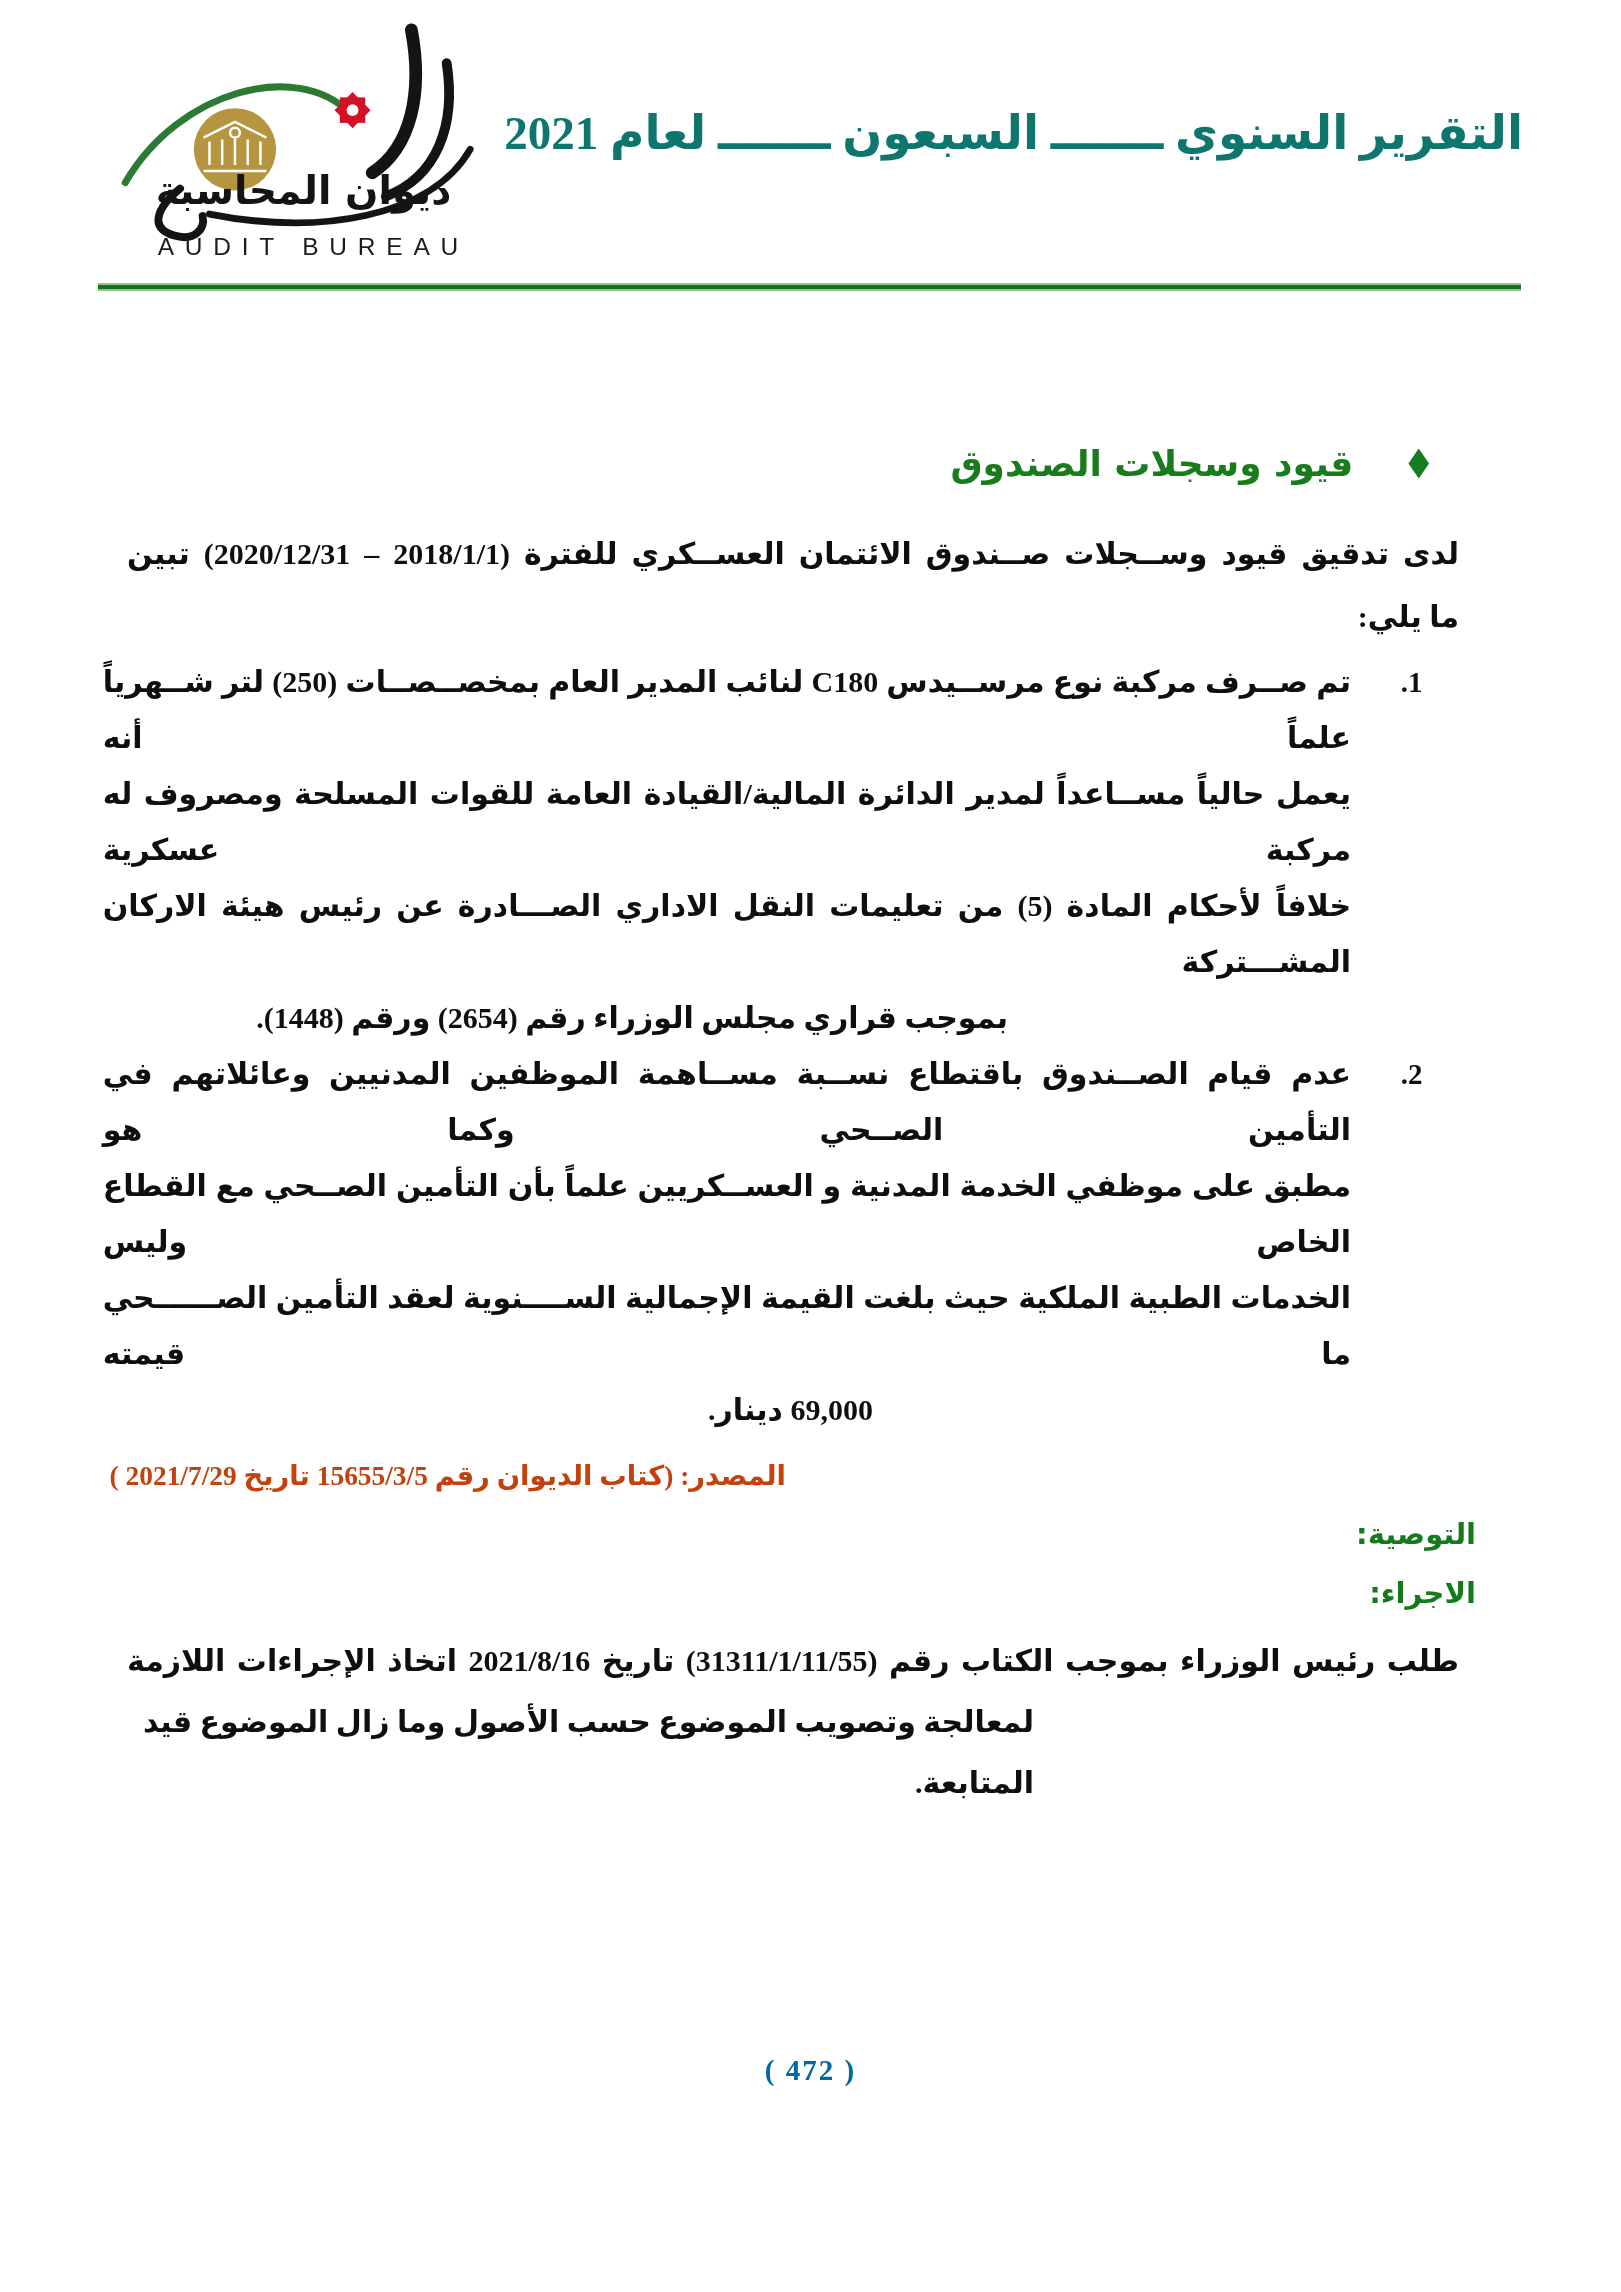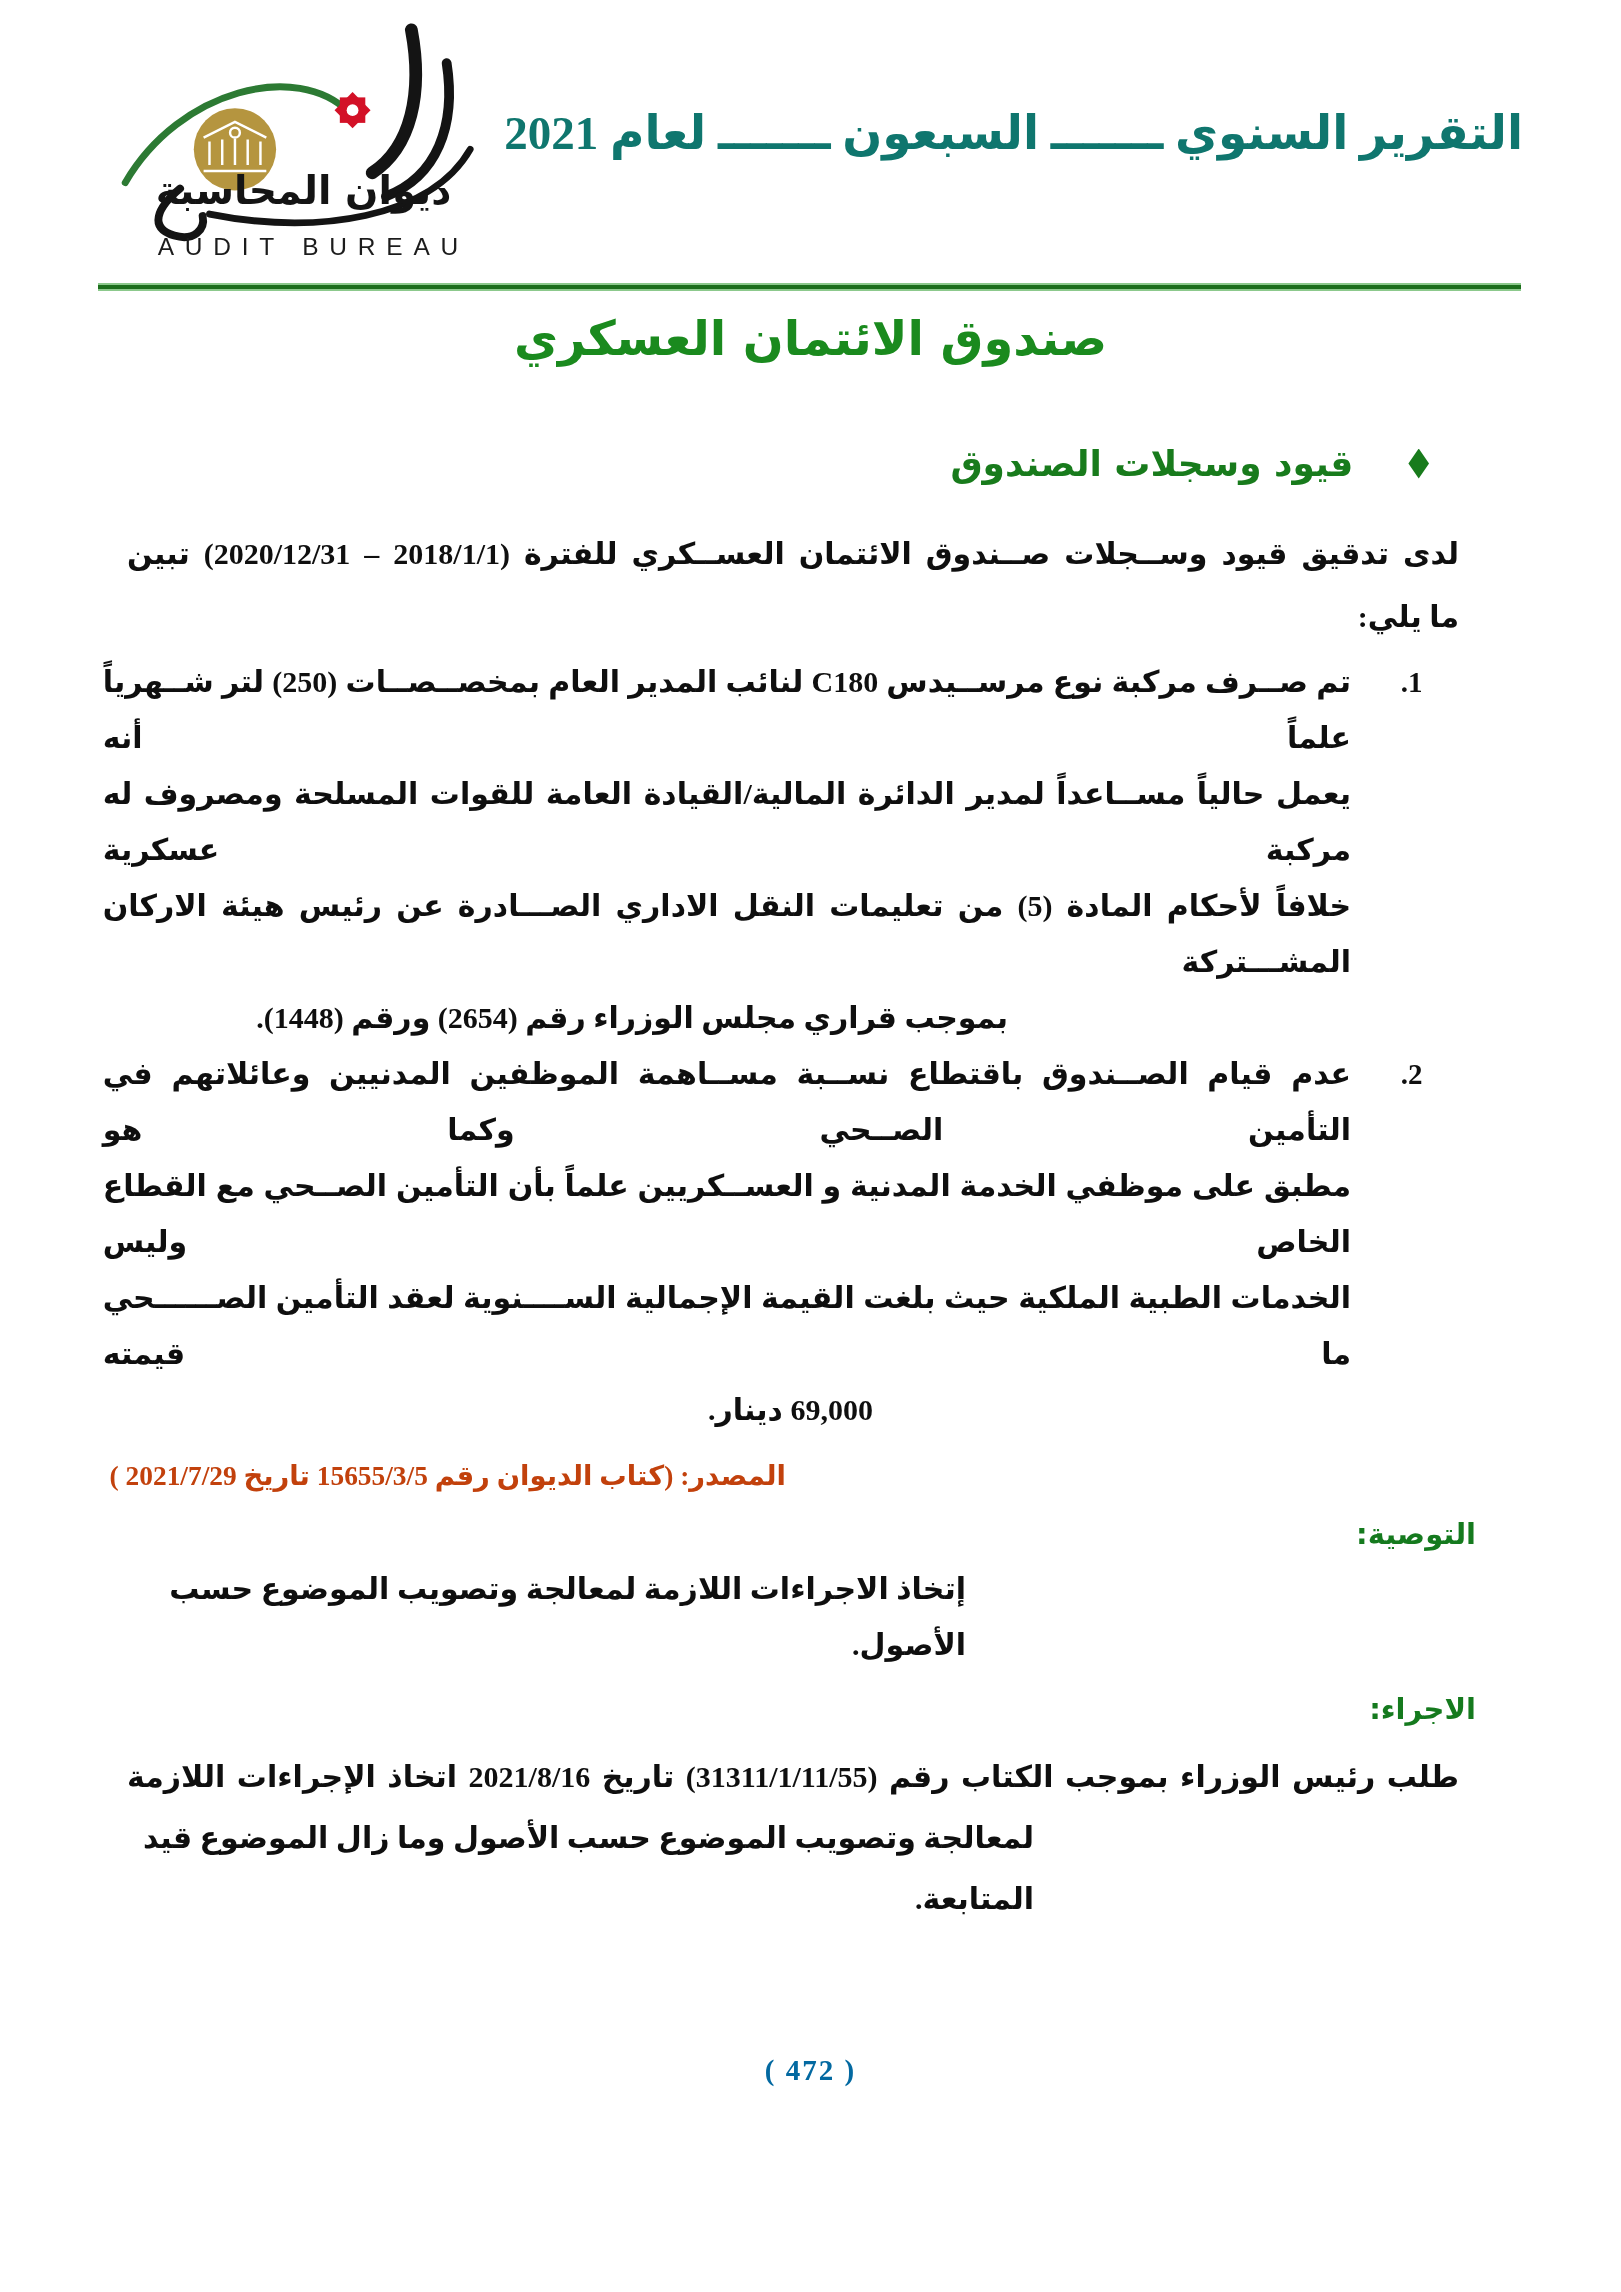--- a/index.html
+++ b/index.html
@@ -83,21 +83,20 @@
       <circle r="6" fill="#ffffff"></circle>
     </g>
     <text x="222" y="194" text-anchor="middle" font-family="DejaVu Sans" font-size="40" font-weight="bold" fill="#141414">ديوان المحاسبة</text>
     <text x="232" y="246" text-anchor="middle" font-family="Liberation Sans" font-size="25" letter-spacing="11" fill="#1c1c1c">AUDIT BUREAU</text>
   </svg>
 
   <div class="header-title">التقرير السنوي ـــــــ السبعون ـــــــ لعام 2021</div>
 
   <div class="separator"></div>
 
-  <div class="main-title">صندوق الائتمان العسكري</div>
 
   <div class="content">
 
     <div class="section-head">
       <span class="diamond"></span>
       <span>قيود وسجلات الصندوق</span>
     </div>
 
     <div class="intro">
       <div class="line j">لدى تدقيق قيود وســجلات صــندوق الائتمان العســكري للفترة (2018/1/1 ‏–‏ 2020/12/31) تبين</div>
@@ -117,21 +116,20 @@
         <div class="line j">عدم قيام الصــندوق باقتطاع نســبة مســاهمة الموظفين المدنيين وعائلاتهم في التأمين الصــحي وكما هو</div>
         <div class="line j">مطبق على موظفي الخدمة المدنية و العســكريين علماً بأن التأمين الصــحي مع القطاع الخاص وليس</div>
         <div class="line j">الخدمات الطبية الملكية حيث بلغت القيمة الإجمالية الســــنوية لعقد التأمين الصــــــحي ما قيمته</div>
         <div class="line indent-b">69,000 دينار.</div>
       </div>
     </div>
 
     <div class="source">المصدر: (كتاب الديوان رقم 15655/3/5 تاريخ 2021/7/29 )</div>
 
     <div class="h-green">التوصية:</div>
-    <div class="line rec-text">إتخاذ الاجراءات اللازمة لمعالجة وتصويب الموضوع حسب الأصول.</div>
 
     <div class="h-green">الاجراء:</div>
     <div class="action-para">
       <div class="line j">طلب رئيس الوزراء بموجب الكتاب رقم (31311/1/11/55) تاريخ 2021/8/16 اتخاذ الإجراءات اللازمة</div>
       <div class="line tail">لمعالجة وتصويب الموضوع حسب الأصول وما زال الموضوع قيد المتابعة.</div>
     </div>
 
   </div>
 
   <div class="footer">( 472 )</div>

